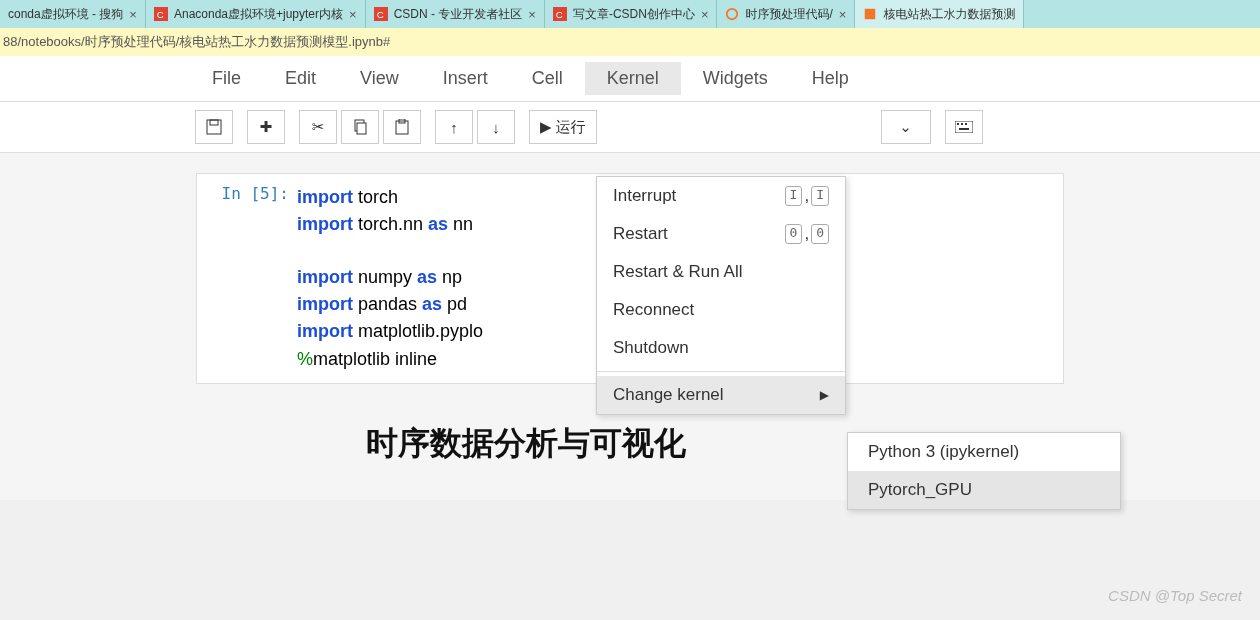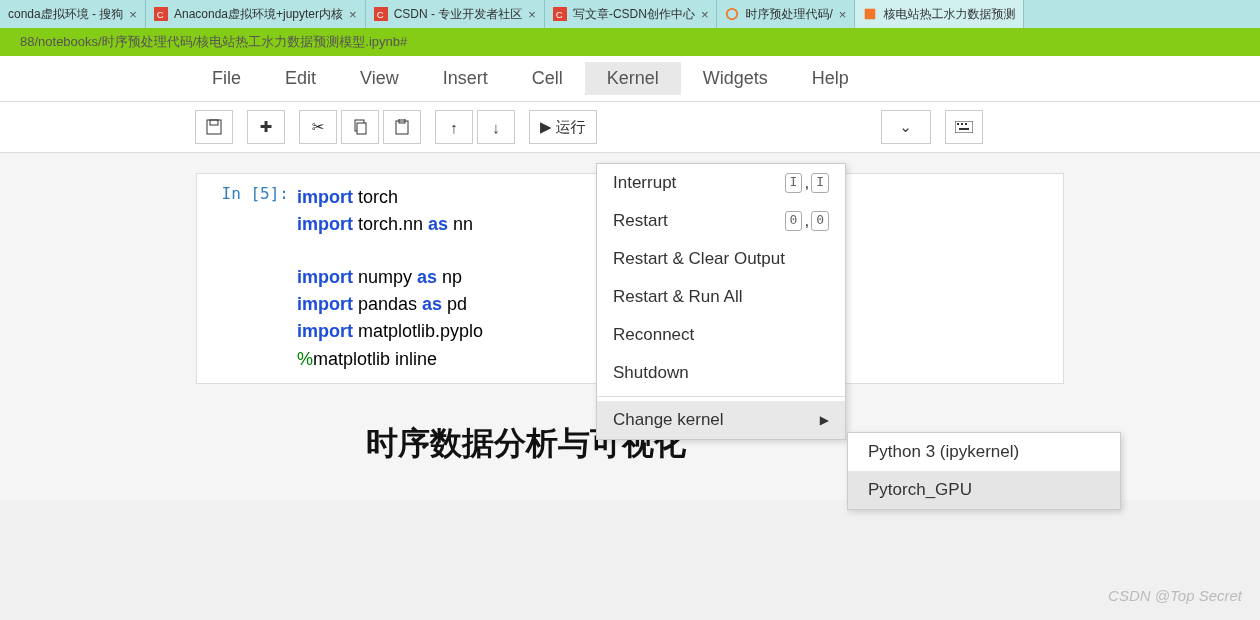--- a/index.html
+++ b/index.html
@@ -5,41 +5,41 @@
 * { margin: 0; padding: 0; box-sizing: border-box; font-family: Arial, "Microsoft YaHei", sans-serif; }
 body { background: #f0f0f0; width: 1260px; height: 620px; overflow: hidden; position: relative; }
 
 .browser-tabs { background: #b4e4e4; height: 28px; display: flex; align-items: stretch; font-size: 12px; }
 .tab { display: flex; align-items: center; padding: 0 8px; border-right: 1px solid #8bc5c5; gap: 6px; max-width: 240px; position: relative; justify-content: space-between; }
 .tab.active { background: #d0f0f0; }
 .tab-icon { width: 14px; height: 14px; flex-shrink: 0; }
 .tab-title { white-space: nowrap; overflow: hidden; text-overflow: ellipsis; color: #333; }
 .tab-close { font-size: 13px; color: #555; cursor: pointer; }
 
-.addr-bar { background: #84cc16; height: 28px; padding: 4px 20px; font-size: 13px; color: #555; display: flex; align-items: center; }
+.addr-bar { background: #fef9c3; height: 28px; padding: 4px 3px; font-size: 13px; color: #555; display: flex; align-items: center; }
 
 .notebook-area { background: #fff; margin: 0; }
 .header-row { display: flex; align-items: center; padding: 10px 20px 10px 175px; gap: 15px; }
 .jupyter-logo { display: flex; align-items: center; gap: 8px; }
 .logo-icon { width: 30px; height: 30px; }
 .logo-text { font-size: 26px; color: #757575; font-weight: normal; }
 .nb-title { font-size: 26px; color: #333; }
 .checkpoint { font-size: 18px; color: #555; }
 .autosave { font-size: 18px; color: #555; margin-left: 18px; }
 
 .menubar { display: flex; padding: 6px 0 6px 190px; gap: 0; font-size: 18px; color: #555; border-bottom: 1px solid #ddd; position: relative; }
 .menu-item { padding: 6px 22px; cursor: pointer; }
 .menu-item.open { background: #e8e8e8; }
 
 .toolbar { display: flex; padding: 8px 0 8px 195px; gap: 0; align-items: center; border-bottom: 1px solid #ddd; background: #fff; }
 .tbtn { width: 38px; height: 34px; border: 1px solid #ccc; background: #fff; display: flex; align-items: center; justify-content: center; cursor: pointer; margin-right: 4px; font-size: 15px; color: #333; }
 .tbtn.run { width: auto; padding: 0 10px; gap: 4px; }
 .sep { width: 10px; }
 
-.dropdown { position: absolute; top: 163px; left: 596px; width: 250px; background: #fff; border: 1px solid #ccc; box-shadow: 2px 2px 6px rgba(0,0,0,0.15); z-index: 10; }
+.dropdown { position: absolute; top: 176px; left: 596px; width: 250px; background: #fff; border: 1px solid #ccc; box-shadow: 2px 2px 6px rgba(0,0,0,0.15); z-index: 10; }
 .dd-item { padding: 9px 16px; font-size: 17px; color: #333; cursor: pointer; display: flex; justify-content: space-between; align-items: center; }
 .dd-item.hover { background: #e8e8e8; }
 .dd-sep { height: 1px; background: #ddd; margin: 4px 0; }
 .kbd { display: flex; gap: 2px; }
 .key { border: 1px solid #aaa; border-radius: 3px; padding: 0 4px; font-family: monospace; font-size: 13px; color: #666; }
 .sub-arrow { font-size: 12px; }
 
 .submenu { position: absolute; top: 432px; left: 847px; width: 274px; background: #fff; border: 1px solid #ccc; box-shadow: 2px 2px 6px rgba(0,0,0,0.15); z-index: 11; }
 .sub-item { padding: 9px 20px; font-size: 17px; color: #333; cursor: pointer; }
 .sub-item.hl { background: #e5e5e5; }
@@ -176,23 +176,20 @@
   <div class="dropdown">
     <div class="dd-item">
       <span>Interrupt</span>
       <span class="kbd"><span class="key">I</span>,<span class="key">I</span></span>
     </div>
     <div class="dd-item">
       <span>Restart</span>
       <span class="kbd"><span class="key">0</span>,<span class="key">0</span></span>
     </div>
     <div class="dd-item">
-        <span>Restart &amp; Clear Output</span>
-      </div>
-    <div class="dd-item">
         <span>Restart &amp; Run All</span>
       </div>
     <div class="dd-item">
         <span>Reconnect</span>
       </div>
     <div class="dd-item">
         <span>Shutdown</span>
       </div>
     <div class="dd-sep"></div>
     <div class="dd-item hover">

